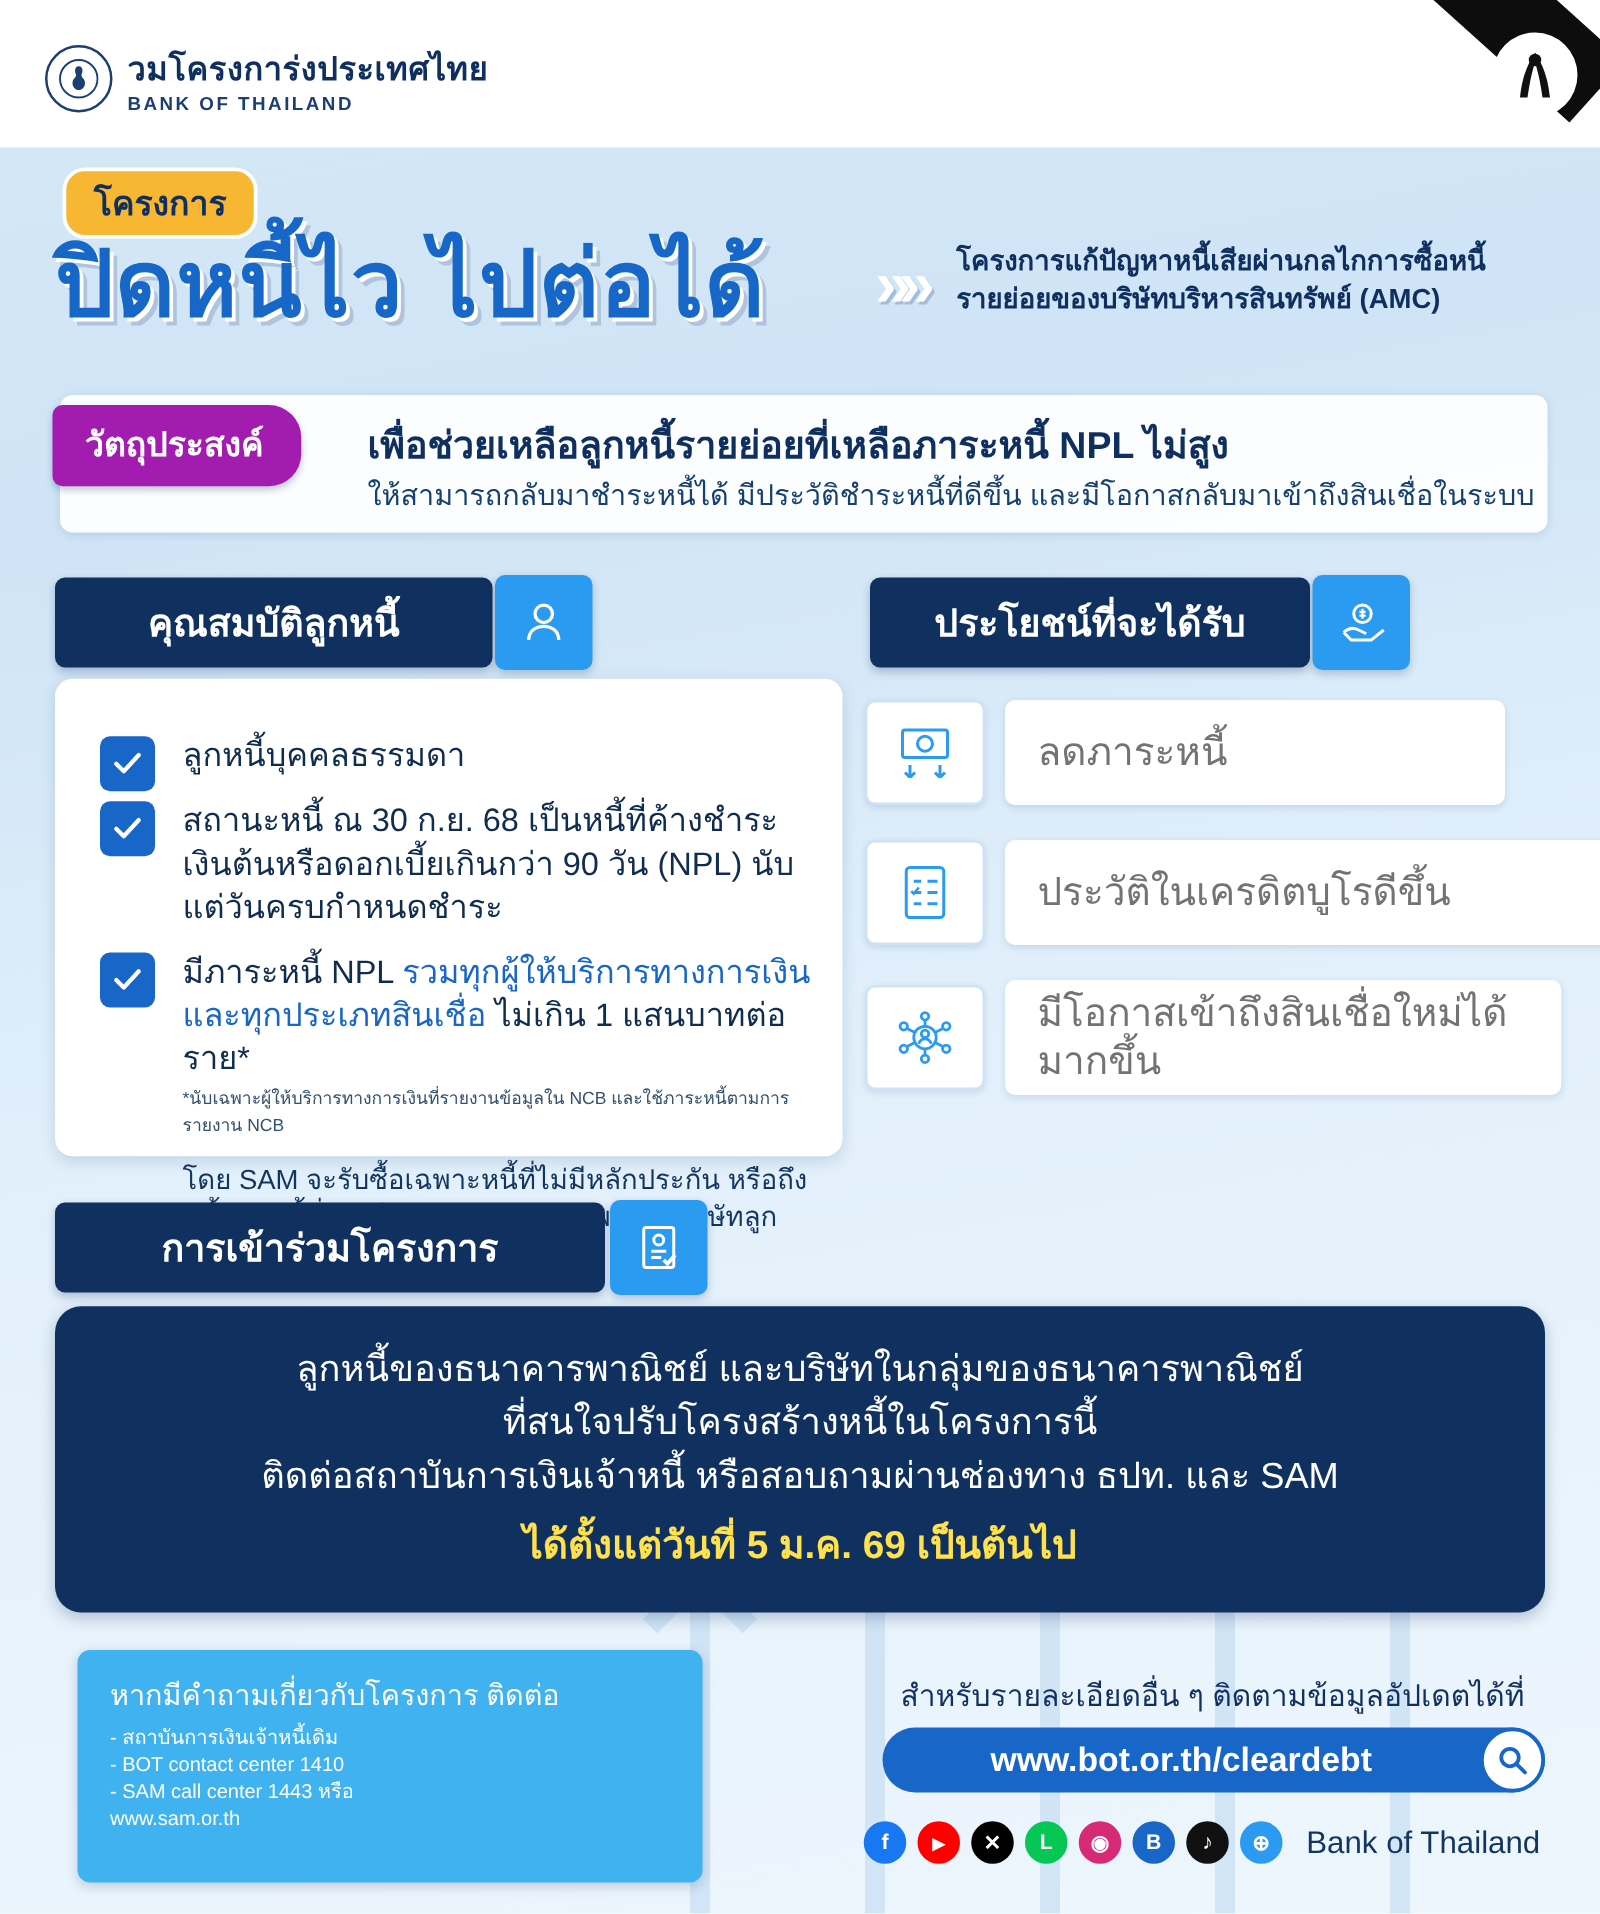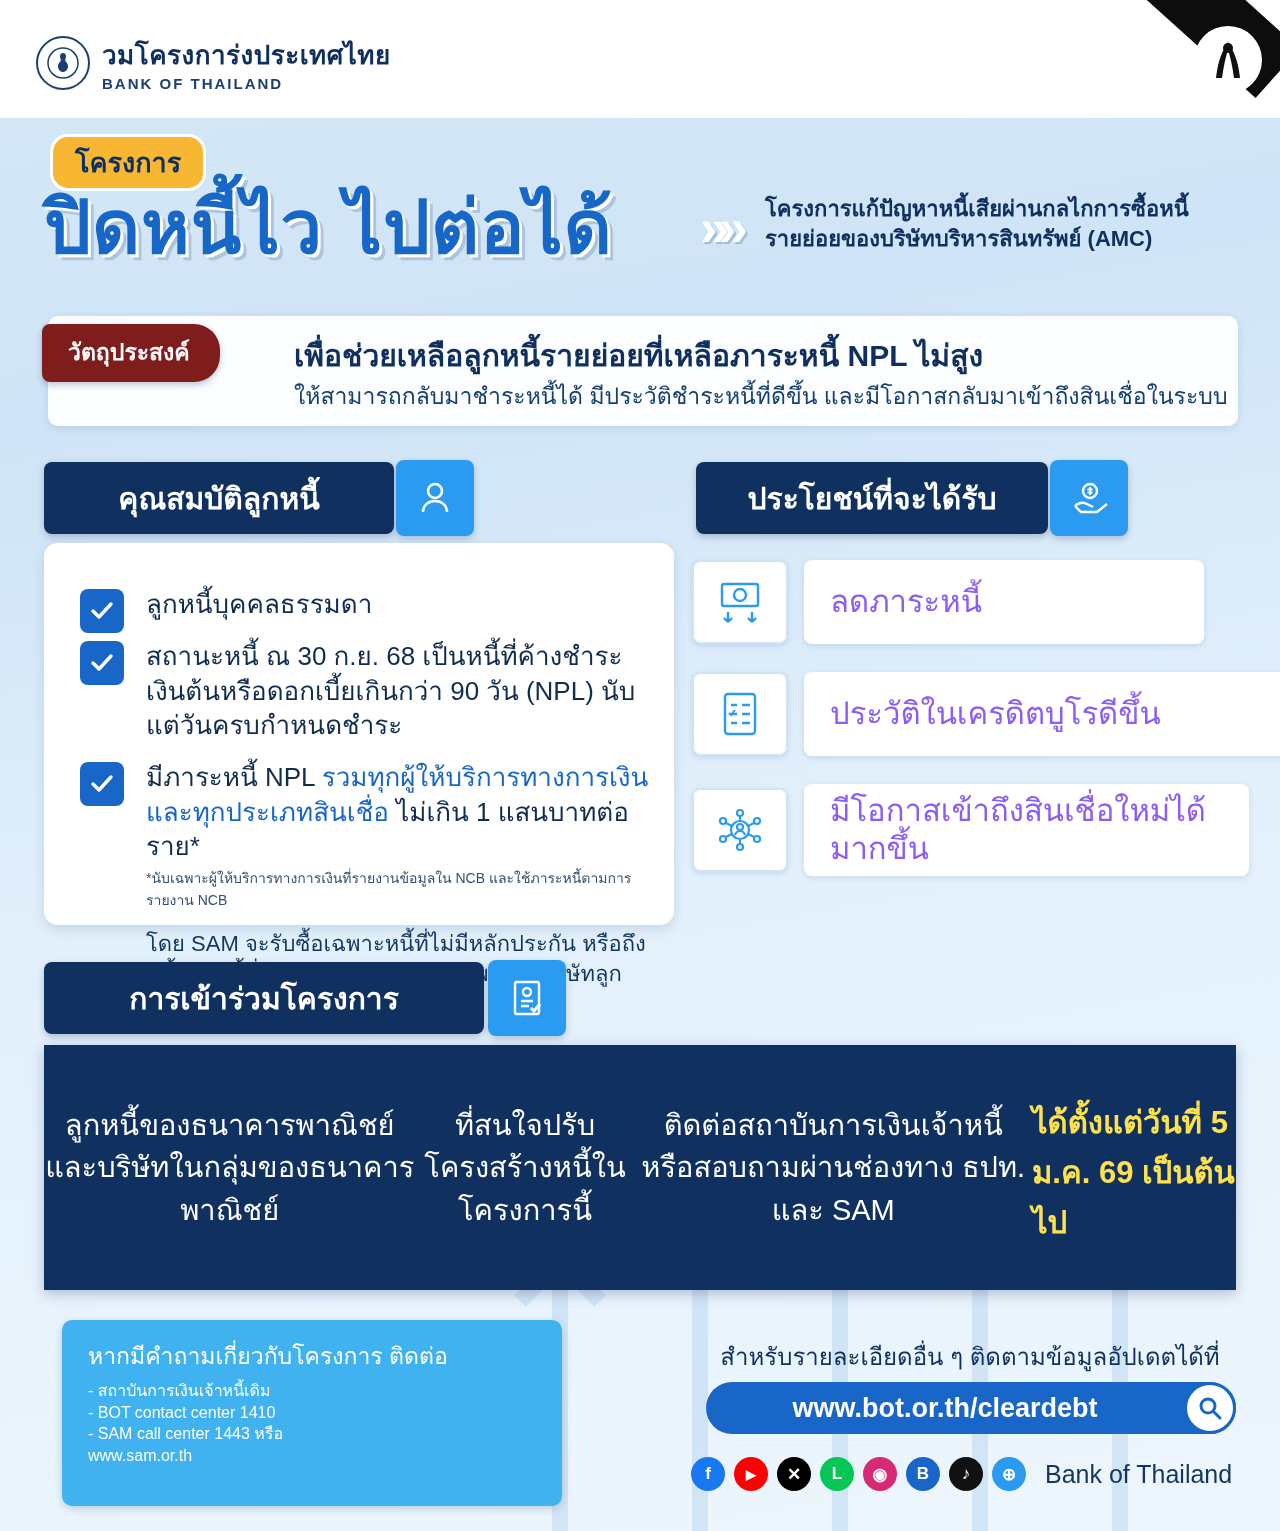--- a/index.html
+++ b/index.html
@@ -86,21 +86,21 @@
 
   
   .objective {
     position: absolute; left: 48px; top: 316px; width: 1190px; height: 110px;
     background: rgba(255,255,255,.92);
     border-radius: 10px;
     box-shadow: 0 2px 8px rgba(20,60,110,.12);
   }
   .obj-tag {
     position: absolute; left: -6px; top: 8px;
-    background: #7f1d1d; color: #fff; font-size: 23px; font-weight: bold;
+    background: #a21caf; color: #fff; font-size: 27px; font-weight: bold;
     padding: 10px 30px 12px 26px;
     border-radius: 8px 26px 26px 8px;
     box-shadow: 0 3px 6px rgba(10,40,90,.25);
   }
   .obj-line1 {
     position: absolute; left: 246px; top: 16px;
     font-size: 30px; color: #0f2f5e; font-weight: bold;
   }
   .obj-line2 {
     position: absolute; left: 246px; top: 62px;
@@ -151,29 +151,29 @@
   }
   .ben-icon {
     width: 96px; height: 84px; background: #ffffff; border: 2px solid #cfe3f6;
     border-radius: 8px; display: flex; align-items: center; justify-content: center;
     box-shadow: 0 2px 5px rgba(20,60,110,.12);
   }
   .ben-icon svg { width: 56px; height: 56px; }
   .ben-label {
     margin-left: 16px; background: #ffffff; border-radius: 8px;
     min-height: 84px; display: flex; align-items: center;
-    padding: 8px 26px; font-size: 31px; color: #8b5cf6; line-height: 1.22;
+    padding: 8px 26px; font-size: 31px; color: #737373; line-height: 1.22;
     box-shadow: 0 2px 6px rgba(20,60,110,.12);
   }
 
   
   .join-panel {
     position: absolute; left: 44px; top: 1045px; width: 1192px; height: 245px;
-    background: #10315f; border-radius: 0;
-    display: flex; align-items: center; justify-content: center;
+    background: #10315f; border-radius: 21px;
+    display: flex; flex-direction: column; align-items: center; justify-content: center;
     box-shadow: 0 4px 12px rgba(10,40,90,.25);
   }
   .join-line { color: #fff; font-size: 29px; line-height: 1.45; text-align: center; }
   .join-highlight { color: #ffe14d; font-size: 31px; font-weight: bold; margin-top: 8px; }
 
   
   .contact-box {
     position: absolute; left: 62px; top: 1320px; width: 500px; height: 186px;
     background: #3fb2ef; border-radius: 10px; padding: 18px 26px;
     box-shadow: 0 3px 9px rgba(20,60,110,.2);

